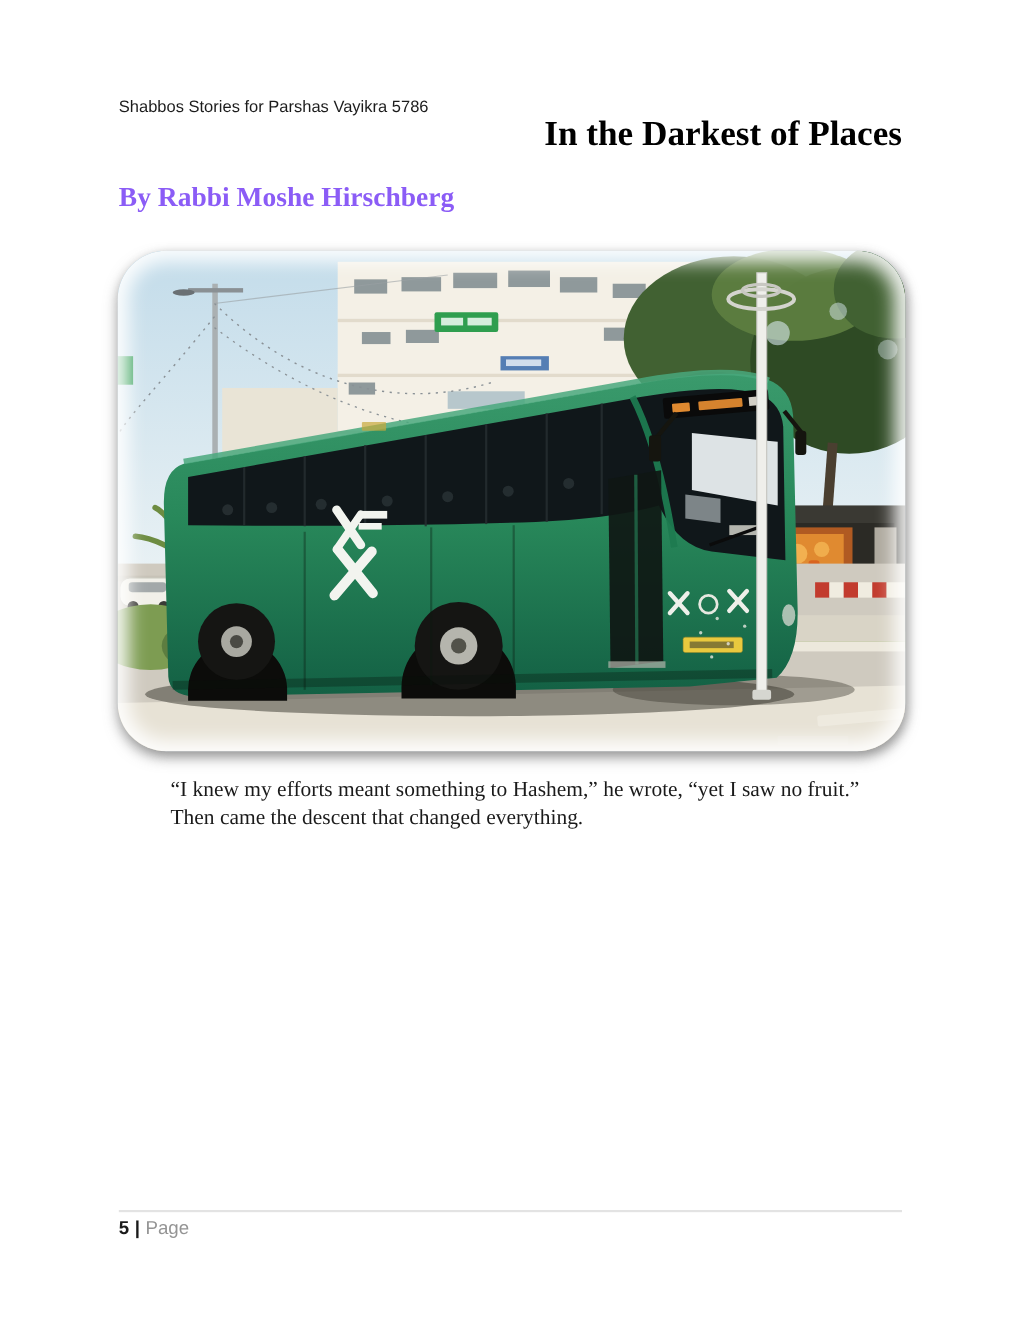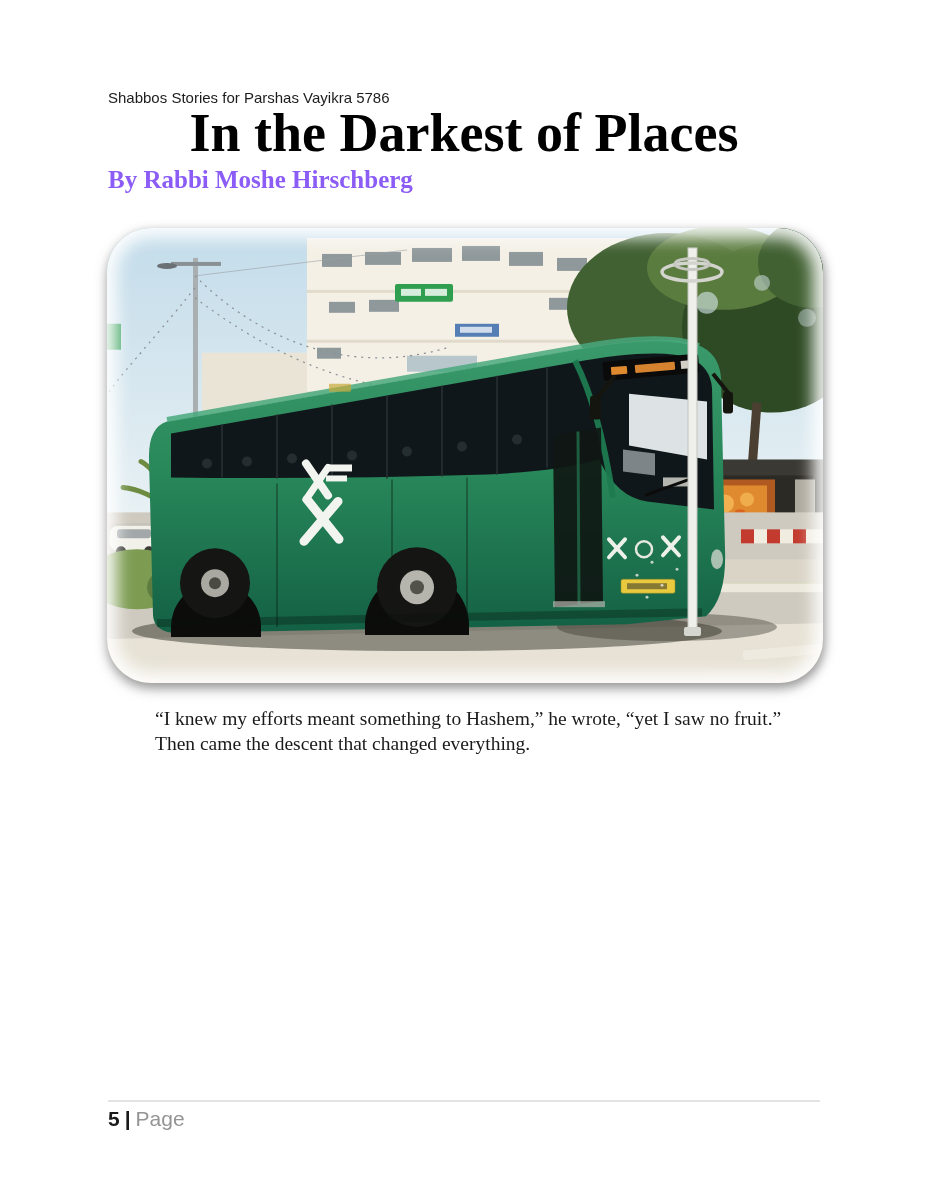--- a/index.html
+++ b/index.html
@@ -7,21 +7,21 @@
   .page {
     position:relative; width:927px; height:1200px; background:#ffffff;
     overflow:hidden; font-family:"Liberation Serif", serif; color:#1a1a1a;
   }
   .doc-header {
     position:absolute; left:108px; top:51px;
     font-family:"Liberation Sans", sans-serif; font-size:15px; color:#1c1c1c;margin-top:38px;
   }
   .doc-title {
     position:absolute; left:108px; top:104px; width:712px;
-    text-align:center; font-weight:bold; font-size:54px; line-height:1.1;
+    text-align:right; font-weight:bold; font-size:32px; line-height:1.1;
     color:#000;
   }
   .doc-subtitle {
     position:absolute; left:108px; top:166px; width:712px;
     text-align:left; font-weight:bold; font-size:25px; color:#8b5cf6;
   }
   .photo-frame {
     position:absolute; left:107px; top:228px; width:716px; height:455px;
     border-radius:44px; overflow:hidden;
     box-shadow: 0 6px 12px rgba(100,100,100,.55), 3px 2px 8px rgba(130,130,130,.35);
@@ -39,21 +39,21 @@
   }
   .para { text-indent:47px; margin:0; }
   .para .b { font-weight:bold; }
   .para .i { font-style:italic; }
   .footer-rule {
     position:absolute; left:108px; top:1100px; width:712px; height:0;
     border-top:2px solid #e3e3e3;
   }
   .doc-footer {
     position:absolute; left:108px; top:1107px;
-    font-family:"Liberation Sans", sans-serif; font-size:21px;
+    font-family:"Liberation Sans", sans-serif; font-size:17px;
   }
   .doc-footer .num { color:#1a1a1a; font-weight:bold; }
   .doc-footer .sep { color:#1a1a1a; font-weight:bold; padding:0 5px; }
   .doc-footer .lbl { color:#949494; }
 </style>
 </head>
 <body>
 
 <div class="page">
 

